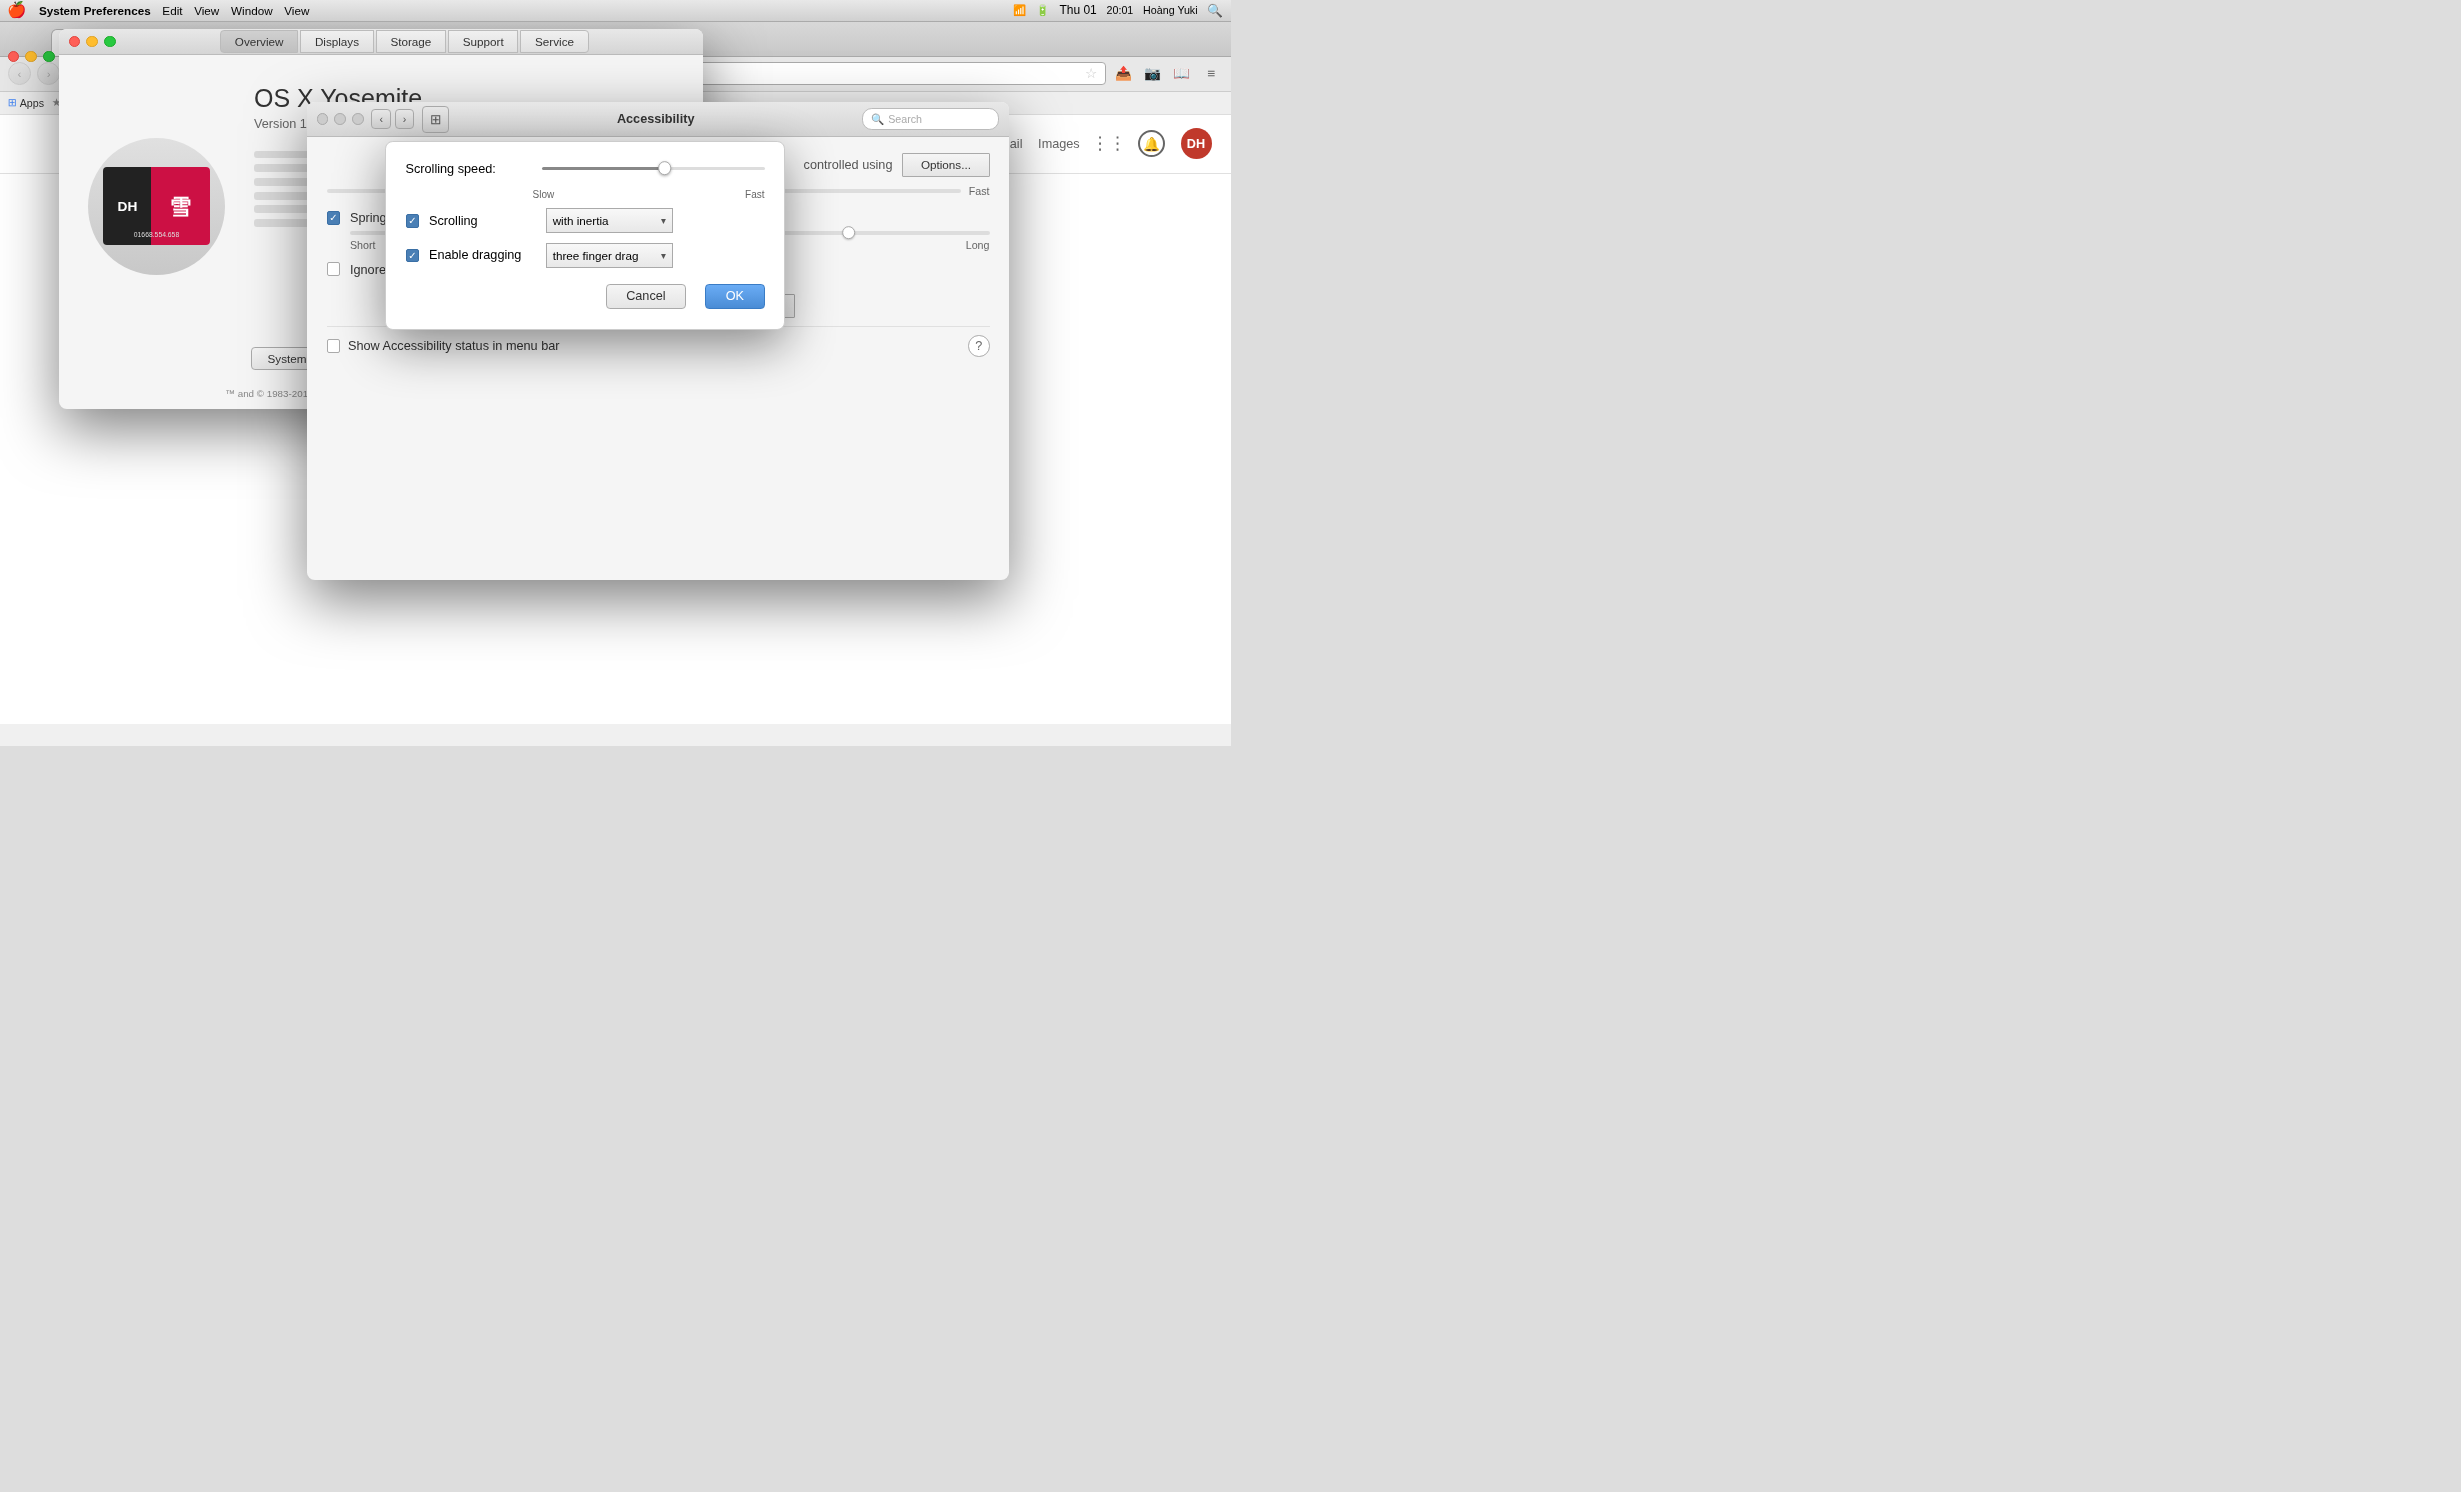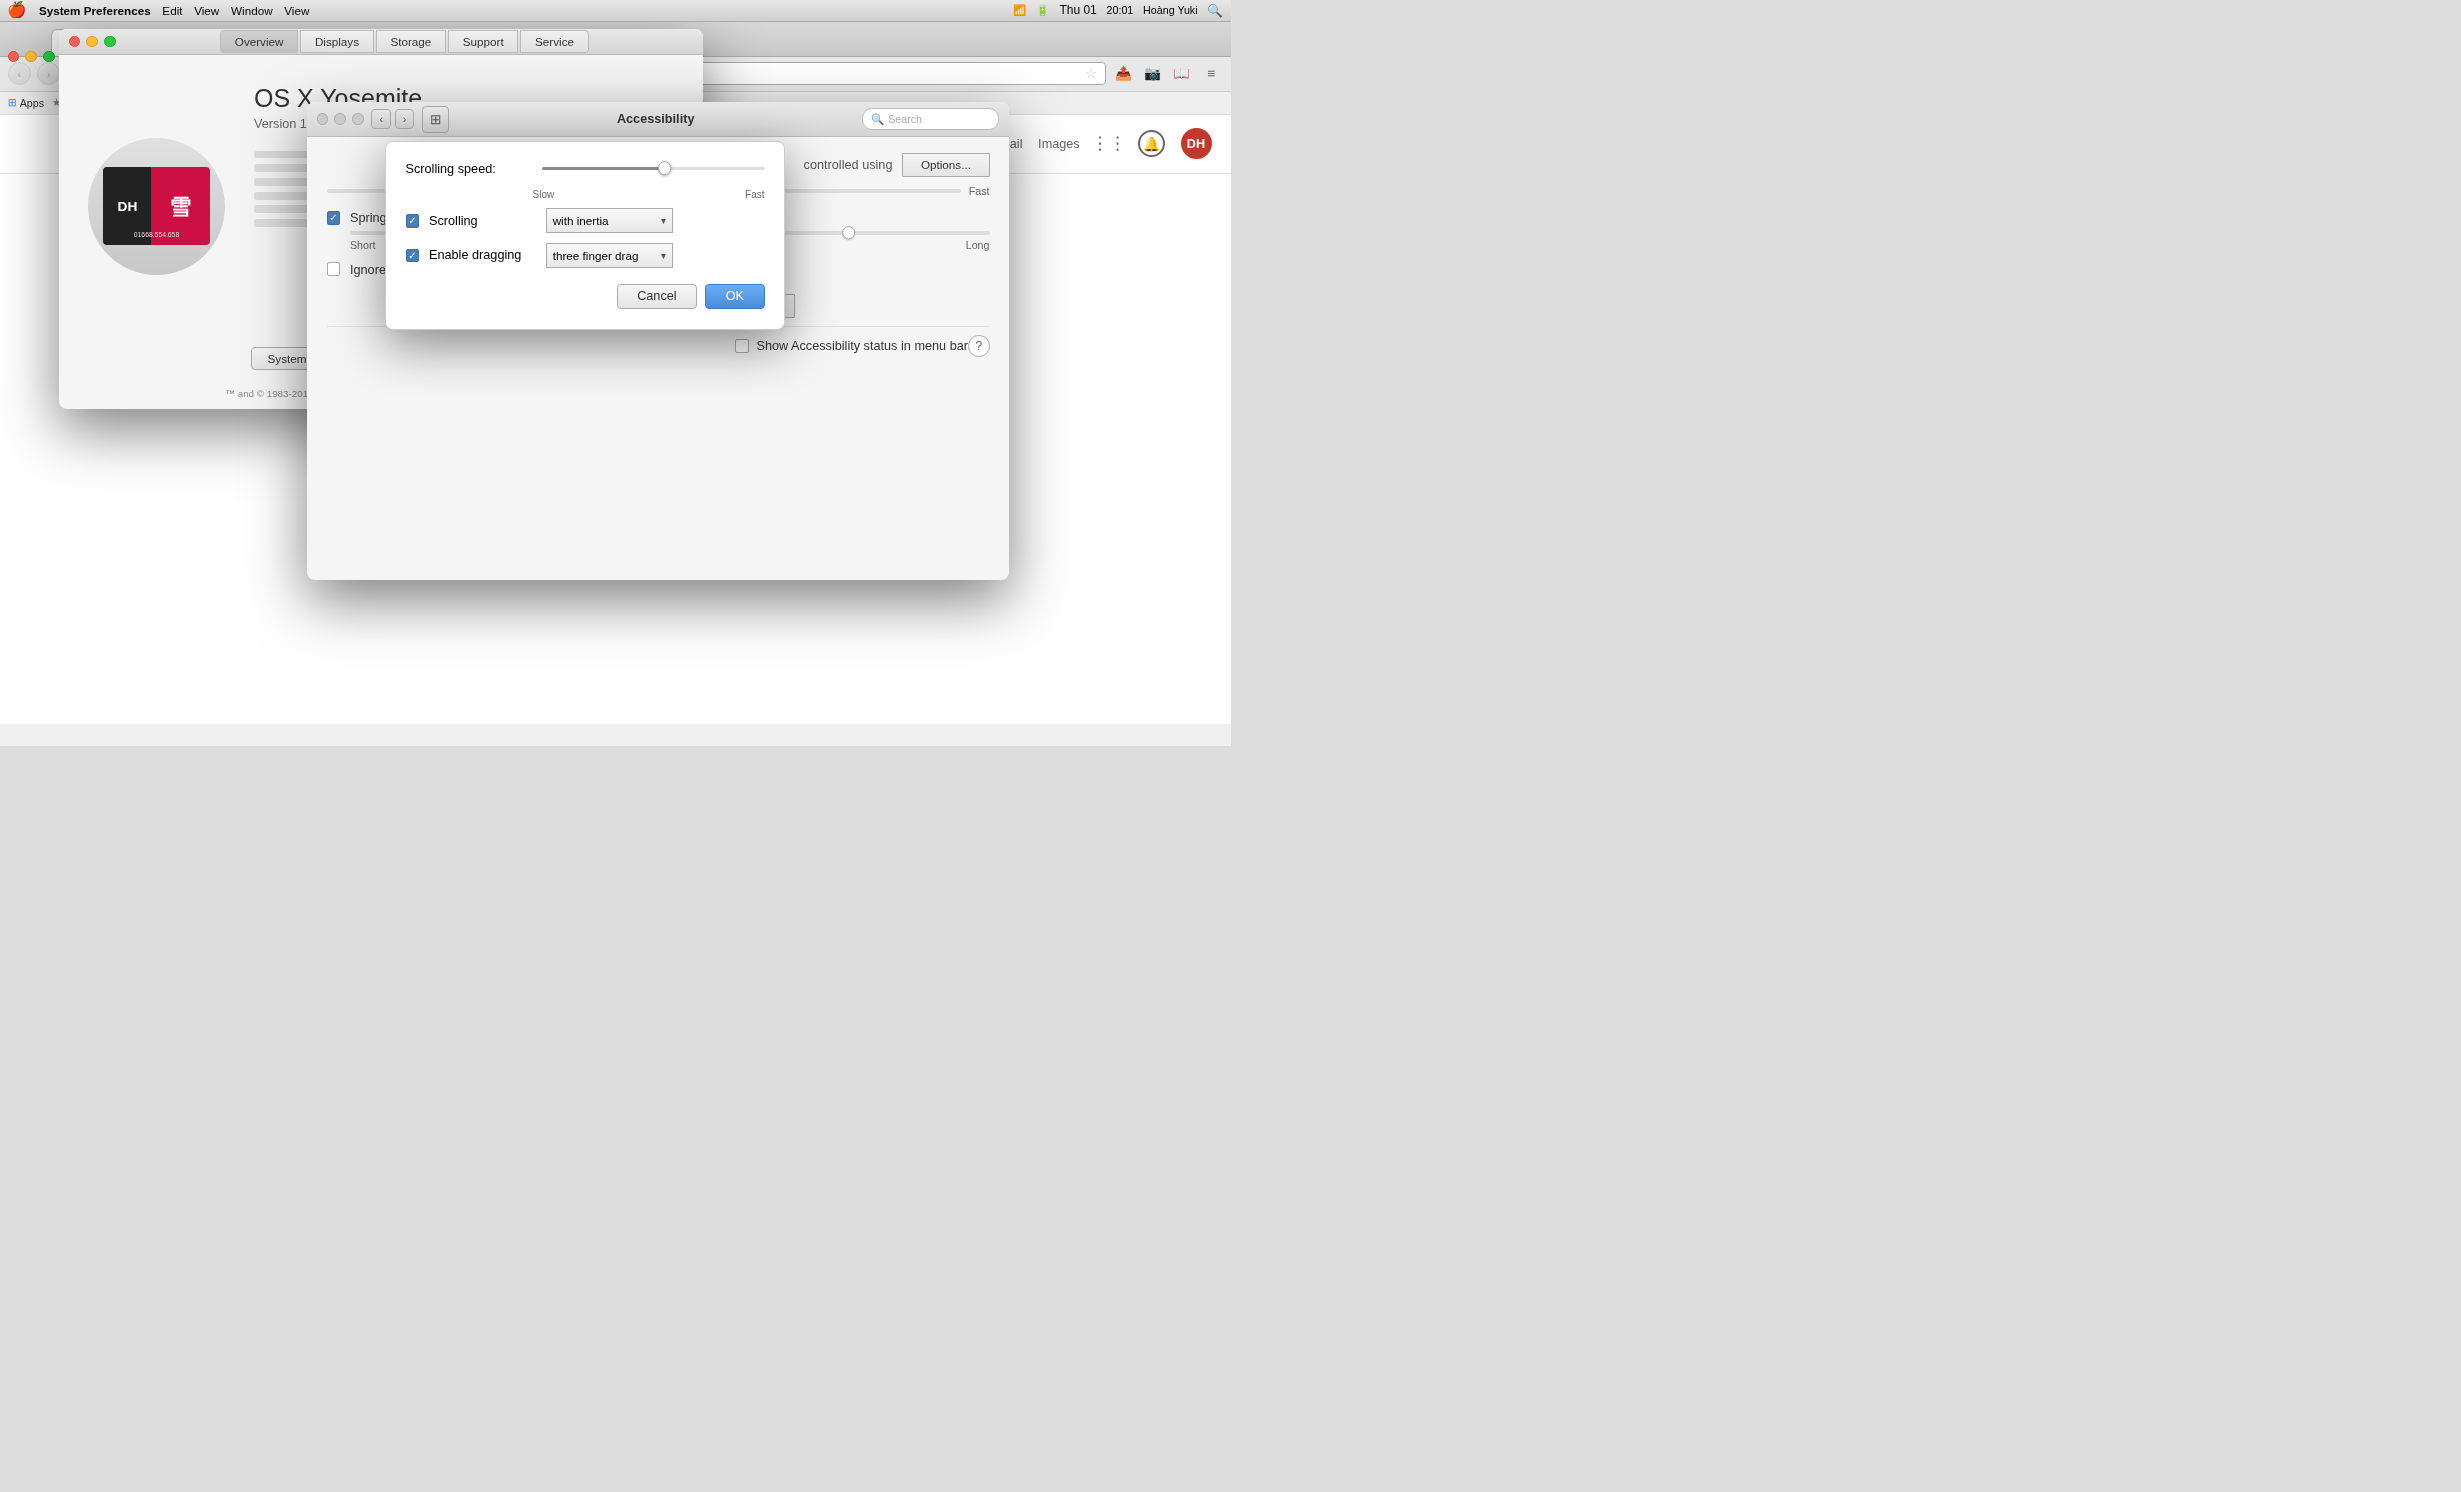--- a/index.html
+++ b/index.html
@@ -478,21 +478,21 @@
     }
     .dialog-select-arrow {
       position: absolute;
       right: 5.9px;
       font-size: 9.8px;
       color: #555;
     }
     .dialog-btn-row {
       display: flex;
       justify-content: flex-end;
-      gap: 8px;
+      gap: 19px;
       margin-top: 15.6px;
     }
     .dialog-btn {
       padding: 4.9px 19.5px;
       border: 1px solid #aaa;
       border-radius: 3.9px;
       background: linear-gradient(to bottom, #f5f5f5, #e5e5e5);
       font-size: 12.7px;
       color: #333;
       cursor: pointer;
@@ -740,21 +740,21 @@
       <span style="font-size:12.7px;line-height:1.4;">Ignore built-in trackpad when mouse or wireless trackpad is present</span>
     </div>
 
     <div class="access-btns-bottom">
       <button class="access-btn">Trackpad Options...</button>
       <button class="access-btn">Mouse Options...</button>
     </div>
 
     <hr class="thin">
 
-    <div style="display:flex;align-items:center;justify-content:flex-end;margin-top:7.8px;">
+    <div style="display:flex;align-items:center;justify-content:space-between;margin-top:7.8px;">
       <div style="display:flex;align-items:center;gap:7.8px;">
         <div class="cb-sm"></div>
         <span style="font-size:12.7px;">Show Accessibility status in menu bar</span>
       </div>
       <div style="width:21.5px;height:21.5px;border-radius:50%;border:1px solid #aaa;background:white;display:flex;align-items:center;justify-content:center;color:#666;font-size:12.7px;cursor:pointer;">
         <span>?</span>
       </div>
     </div>
   </div>
 </div>

